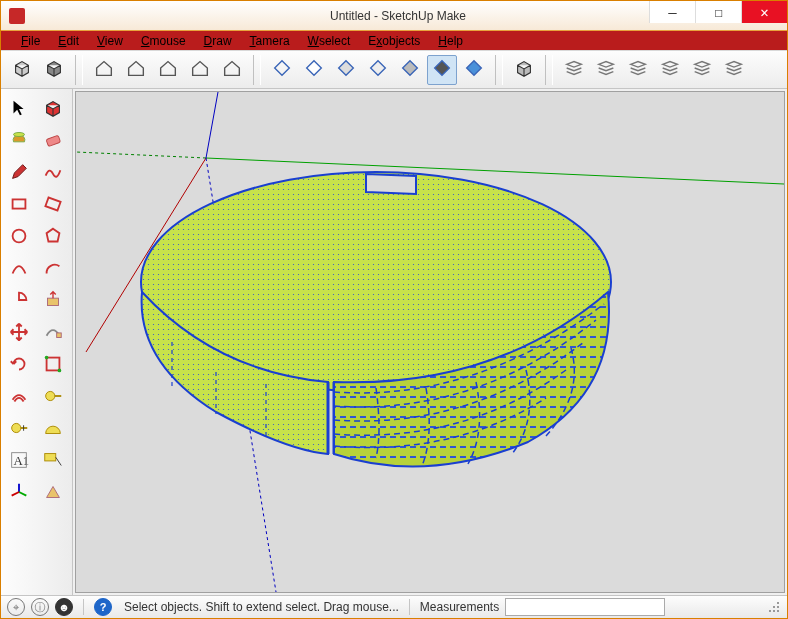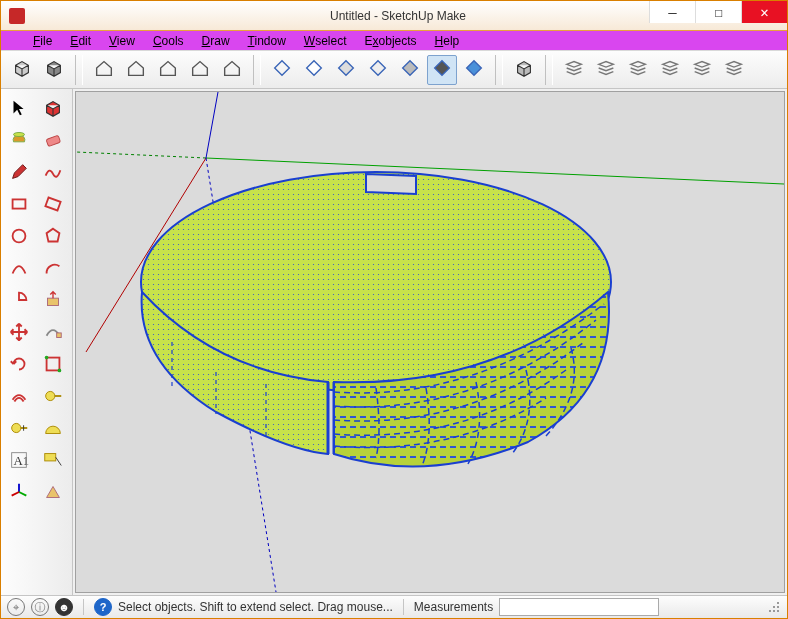--- a/index.html
+++ b/index.html
@@ -52,25 +52,25 @@
     background: #fff;
     border-left:1px solid #ddd;
   }
   .win-btn.close {
     background: #e81123;
     color: #fff;
     width: 46px;
   }
   .menubar {
     height: 20px;
-    background: #d946ef;
+    background: #b91c1c;
     border-bottom: 1px solid #d9d9d9;
     display: flex;
     align-items: center;
-    padding: 0 24px;
+    padding: 0 12px;
     gap: 2px;
   }
   .menu-item {
     padding: 2px 8px;
     font-size: 12px;
     color: #000;
     cursor: default;
   }
   .menu-item u { text-decoration: underline; }
   .toolbar-top {
@@ -186,23 +186,23 @@
     <div class="win-btn">—</div>
     <div class="win-btn">☐</div>
     <div class="win-btn close">✕</div>
   </div>
 </div>
 
 <div class="menubar">
   <div class="menu-item"><u>F</u><span>ile</span></div>
   <div class="menu-item"><u>E</u><span>dit</span></div>
   <div class="menu-item"><u>V</u><span>iew</span></div>
-  <div class="menu-item"><u>C</u><span>ools</span></div>
+  <div class="menu-item"><u>C</u><span>mouse</span></div>
   <div class="menu-item"><u>D</u><span>raw</span></div>
-  <div class="menu-item"><u>T</u><span>indow</span></div>
+  <div class="menu-item"><u>T</u><span>amera</span></div>
   <div class="menu-item"><u>W</u><span>select</span></div>
   <div class="menu-item">E<u>x</u><span>objects</span></div>
   <div class="menu-item"><u>H</u><span>elp</span></div>
 </div>
 
 <div class="toolbar-top" id="toolbar-top">
     <div class="tbtn">
       <span><svg viewBox="0 0 24 24" width="22" height="22">
           <path d="M5 9 L12 5 L19 9 L19 17 L12 21 L5 17 Z M5 9 L12 13 L19 9 M12 13 L12 21" fill="#ccc" stroke="#333" stroke-width="1.2"></path>
         </svg></span>
@@ -539,21 +539,21 @@
     </svg>
   </div>
 </div>
 
 <div class="statusbar">
   <div class="status-icon">⌖</div>
   <div class="status-icon">ⓘ</div>
   <div class="status-icon dark">☻</div>
   <div class="status-sep"></div>
   <div class="status-icon blue">?</div>
-  <div style="margin-left:0; white-space:nowrap; overflow:hidden; text-overflow:ellipsis; max-width:320px;text-align:right;">Select objects. Shift to extend select. Drag mouse...</div>
+  <div style="margin-left:6px; white-space:nowrap; overflow:hidden; text-overflow:ellipsis; max-width:320px;text-align:right;">Select objects. Shift to extend select. Drag mouse...</div>
   <div class="status-sep"></div>
   <div>Measurements</div>
   <input class="status-input" value="" style="">
   <div class="resize-grip">
     <svg width="12" height="12">
         <g fill="#999">
       <rect x="8" y="0" width="2" height="2"></rect>
           <rect x="4" y="4" width="2" height="2"></rect>
           <rect x="8" y="4" width="2" height="2"></rect>
       <rect x="0" y="8" width="2" height="2"></rect>

